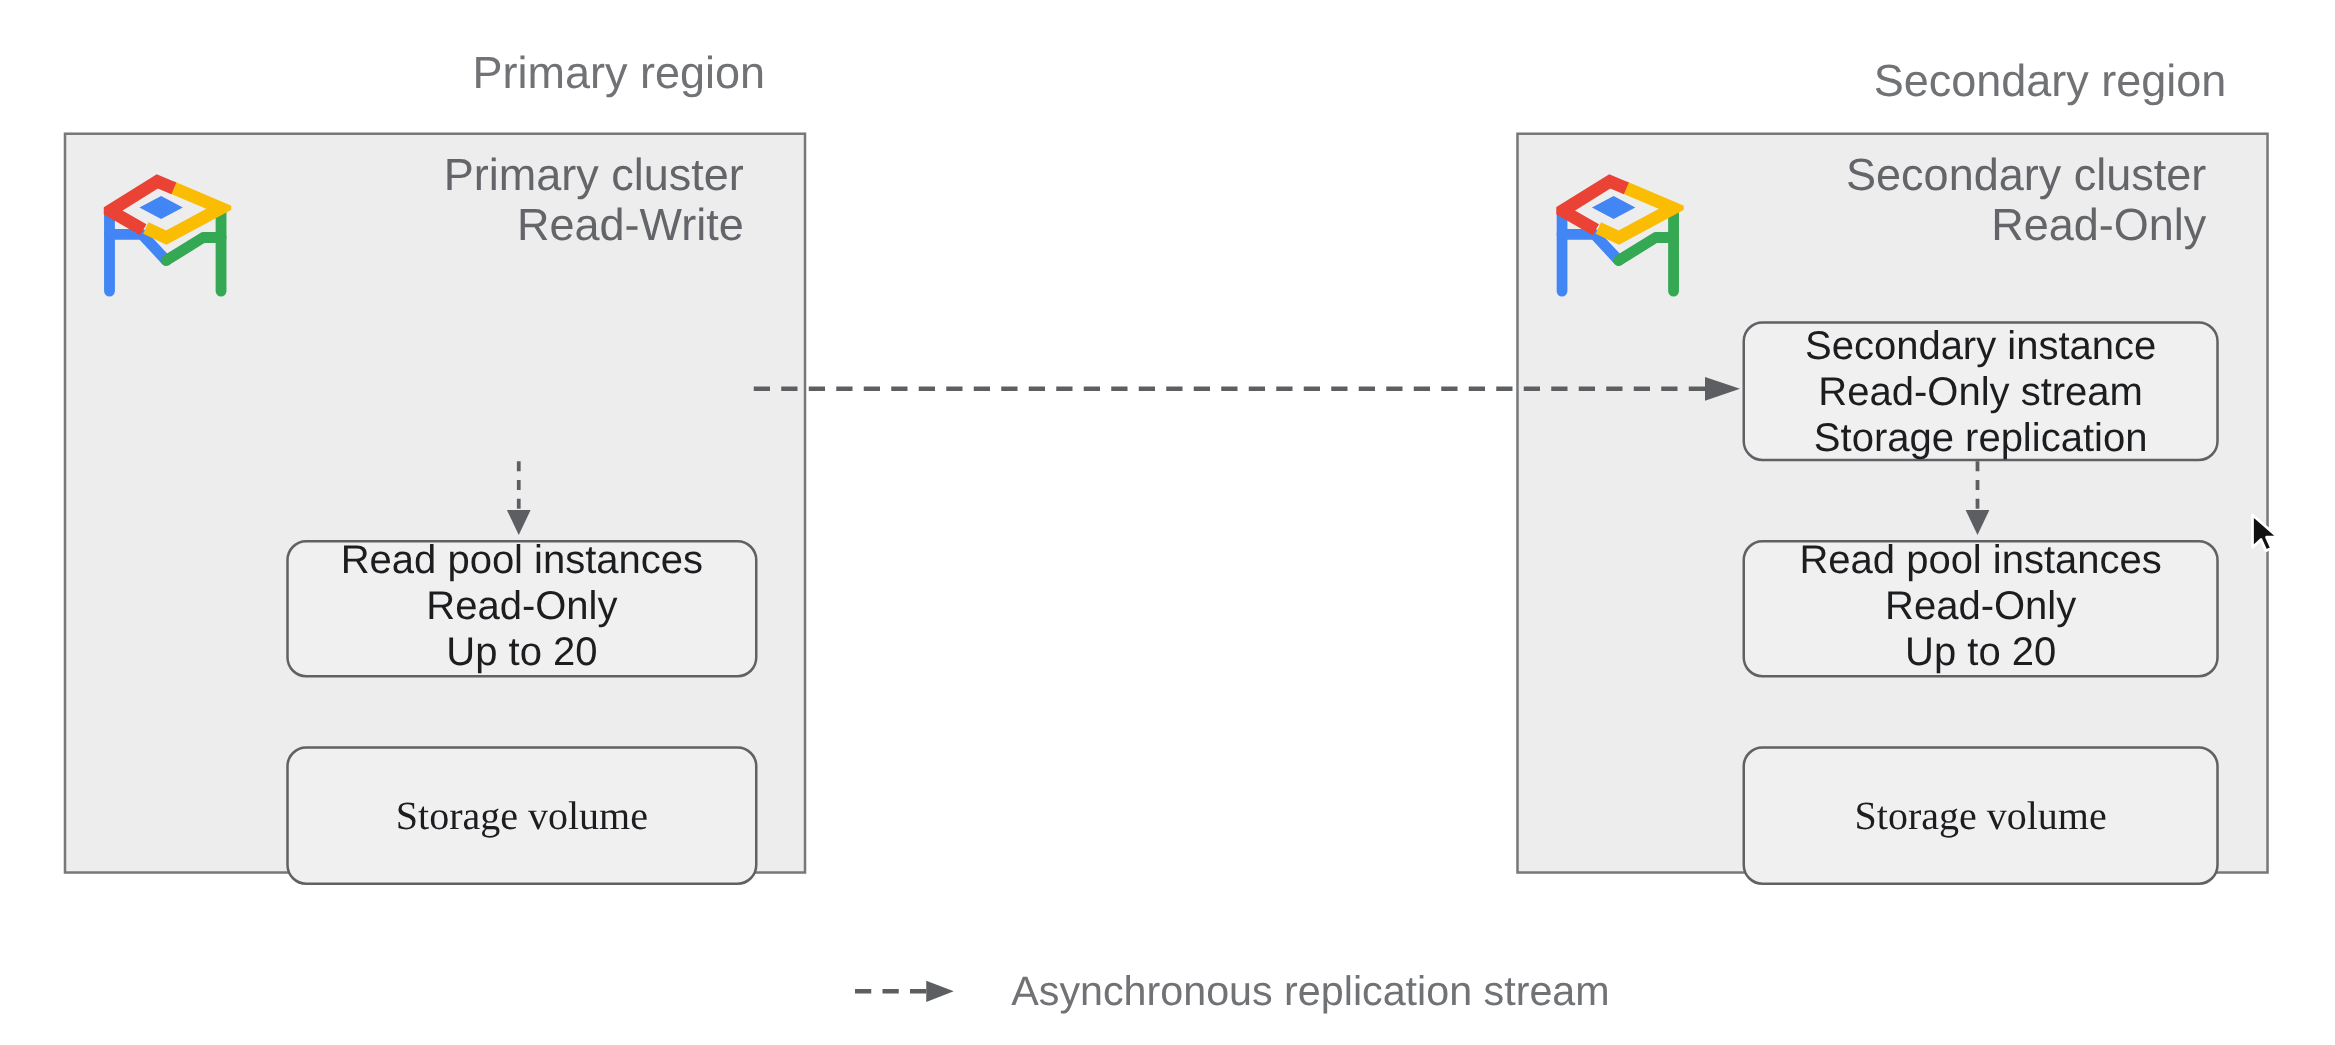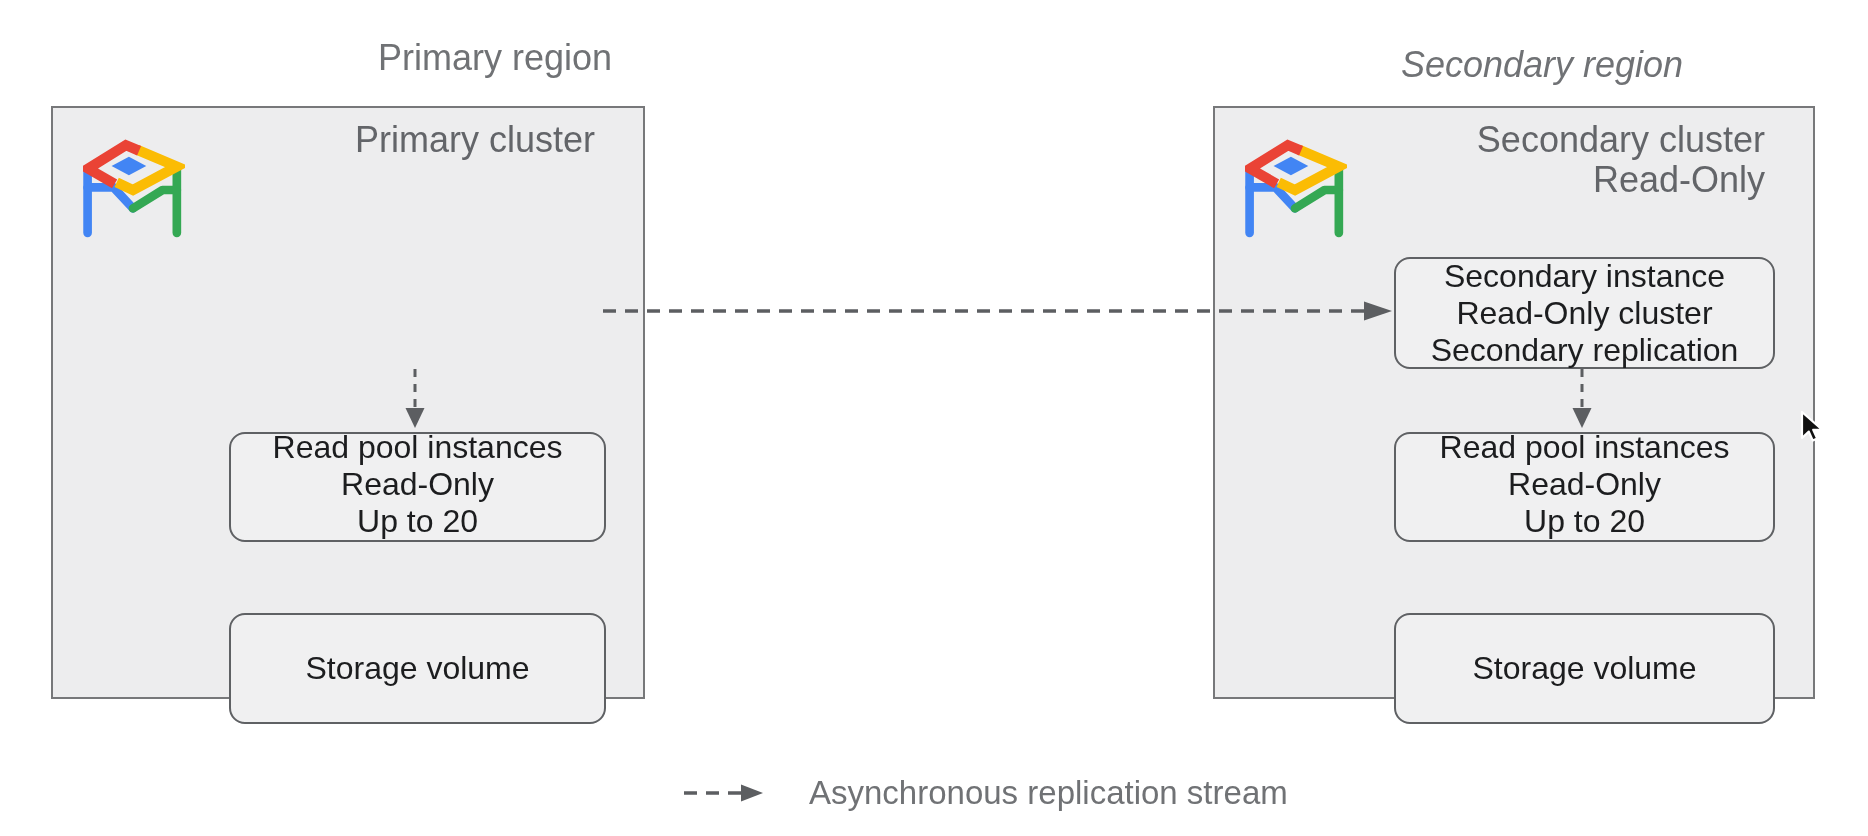--- a/index.html
+++ b/index.html
@@ -14,21 +14,21 @@
     font-family:"Liberation Sans","DejaVu Sans",sans-serif;
     overflow:hidden;
   }
   .canvas{position:relative;width:1868px;height:836px;}
 
   .region-label{
     position:absolute;width:420px;text-align:center;
     font-size:36px;line-height:44px;color:var(--muted-text);
   }
   #primary-region-label{left:285px;top:36px;}
-  #secondary-region-label{left:1332px;top:43px;font-style:italic;}
+  #secondary-region-label{left:1430px;top:43px;}
 
   .cluster{
     position:absolute;top:106px;height:593px;
     background:var(--cluster-fill);
     border:2px solid var(--cluster-border);
   }
   #primary-cluster{left:51px;width:594px;}
   #secondary-cluster{left:1213px;width:602px;padding-left:10px;}
 
   .alloydb-icon{position:absolute;left:30px;top:31px;width:102px;height:102px;}
@@ -44,21 +44,21 @@
     border:2.5px solid var(--box-border);
     border-radius:16px;
     display:flex;flex-direction:column;justify-content:center;align-items:center;
     text-align:center;
     font-size:32px;line-height:37px;color:var(--box-text);
   }
   #primary-cluster .node{left:176px;width:377px;}
   #secondary-cluster .node{left:179px;width:381px;}
   .node.instance{top:149px;height:112px;}
   .node.readpool{top:324px;height:110px;justify-content:flex-end;}
-  .node.storage{top:505px;height:111px;}
+  .node.storage{top:489px;height:111px;font-family:Liberation Serif, serif;}
 
   svg.arrow{position:absolute;overflow:visible;}
   #h-replication-arrow{left:602px;top:294px;}
   #primary-down-arrow{left:400px;top:368px;}
   #secondary-down-arrow{left:1567px;top:368px;}
 
   .legend{
     position:absolute;left:683px;top:771px;
     display:flex;align-items:center;gap:40px;
   }
@@ -83,20 +83,21 @@
         <path d="M92,29 V92" stroke="#34a853" stroke-width="8.5" stroke-linecap="round"></path>
         <path d="M4.5,47.5 H30 L49,68" stroke="#4285f4" stroke-width="8.5" stroke-linecap="round" stroke-linejoin="round"></path>
         <path d="M49,68 L78,50 H92" stroke="#34a853" stroke-width="8.5" stroke-linecap="round" stroke-linejoin="round"></path>
         <path d="M53,10.5 L92,27 L49,50 L33,42.5" stroke="#fbbc04" stroke-width="10" stroke-linejoin="miter"></path>
         <path d="M31,44 L5,29 L42,6 L55,11.5" stroke="#ea4335" stroke-width="10" stroke-linejoin="miter"></path>
       </g>
       <path d="M45,17.5 L62,26.5 L45,35.5 L28,26.5 Z" fill="#4285f4"></path>
     </svg>
     <div class="cluster-title">
       <div>Primary cluster</div>
+      <div>Read-Write</div>
     </div>
     <div class="node readpool">
       <div>Read pool instances</div>
       <div>Read-Only</div>
       <div>Up to 20</div>
     </div>
     <div class="node storage">
       <div>Storage volume</div>
     </div>
   </div>
@@ -112,22 +113,22 @@
         <path d="M31,44 L5,29 L42,6 L55,11.5" stroke="#ea4335" stroke-width="10" stroke-linejoin="miter"></path>
       </g>
       <path d="M45,17.5 L62,26.5 L45,35.5 L28,26.5 Z" fill="#4285f4"></path>
     </svg>
     <div class="cluster-title">
       <div>Secondary cluster</div>
       <div>Read-Only</div>
     </div>
     <div class="node instance">
       <div>Secondary instance</div>
-      <div>Read-Only cluster</div>
-      <div>Secondary replication</div>
+      <div>Read-Only stream</div>
+      <div>Storage replication</div>
     </div>
     <div class="node readpool">
       <div>Read pool instances</div>
       <div>Read-Only</div>
       <div>Up to 20</div>
     </div>
     <div class="node storage">
       <div>Storage volume</div>
     </div>
   </div>

